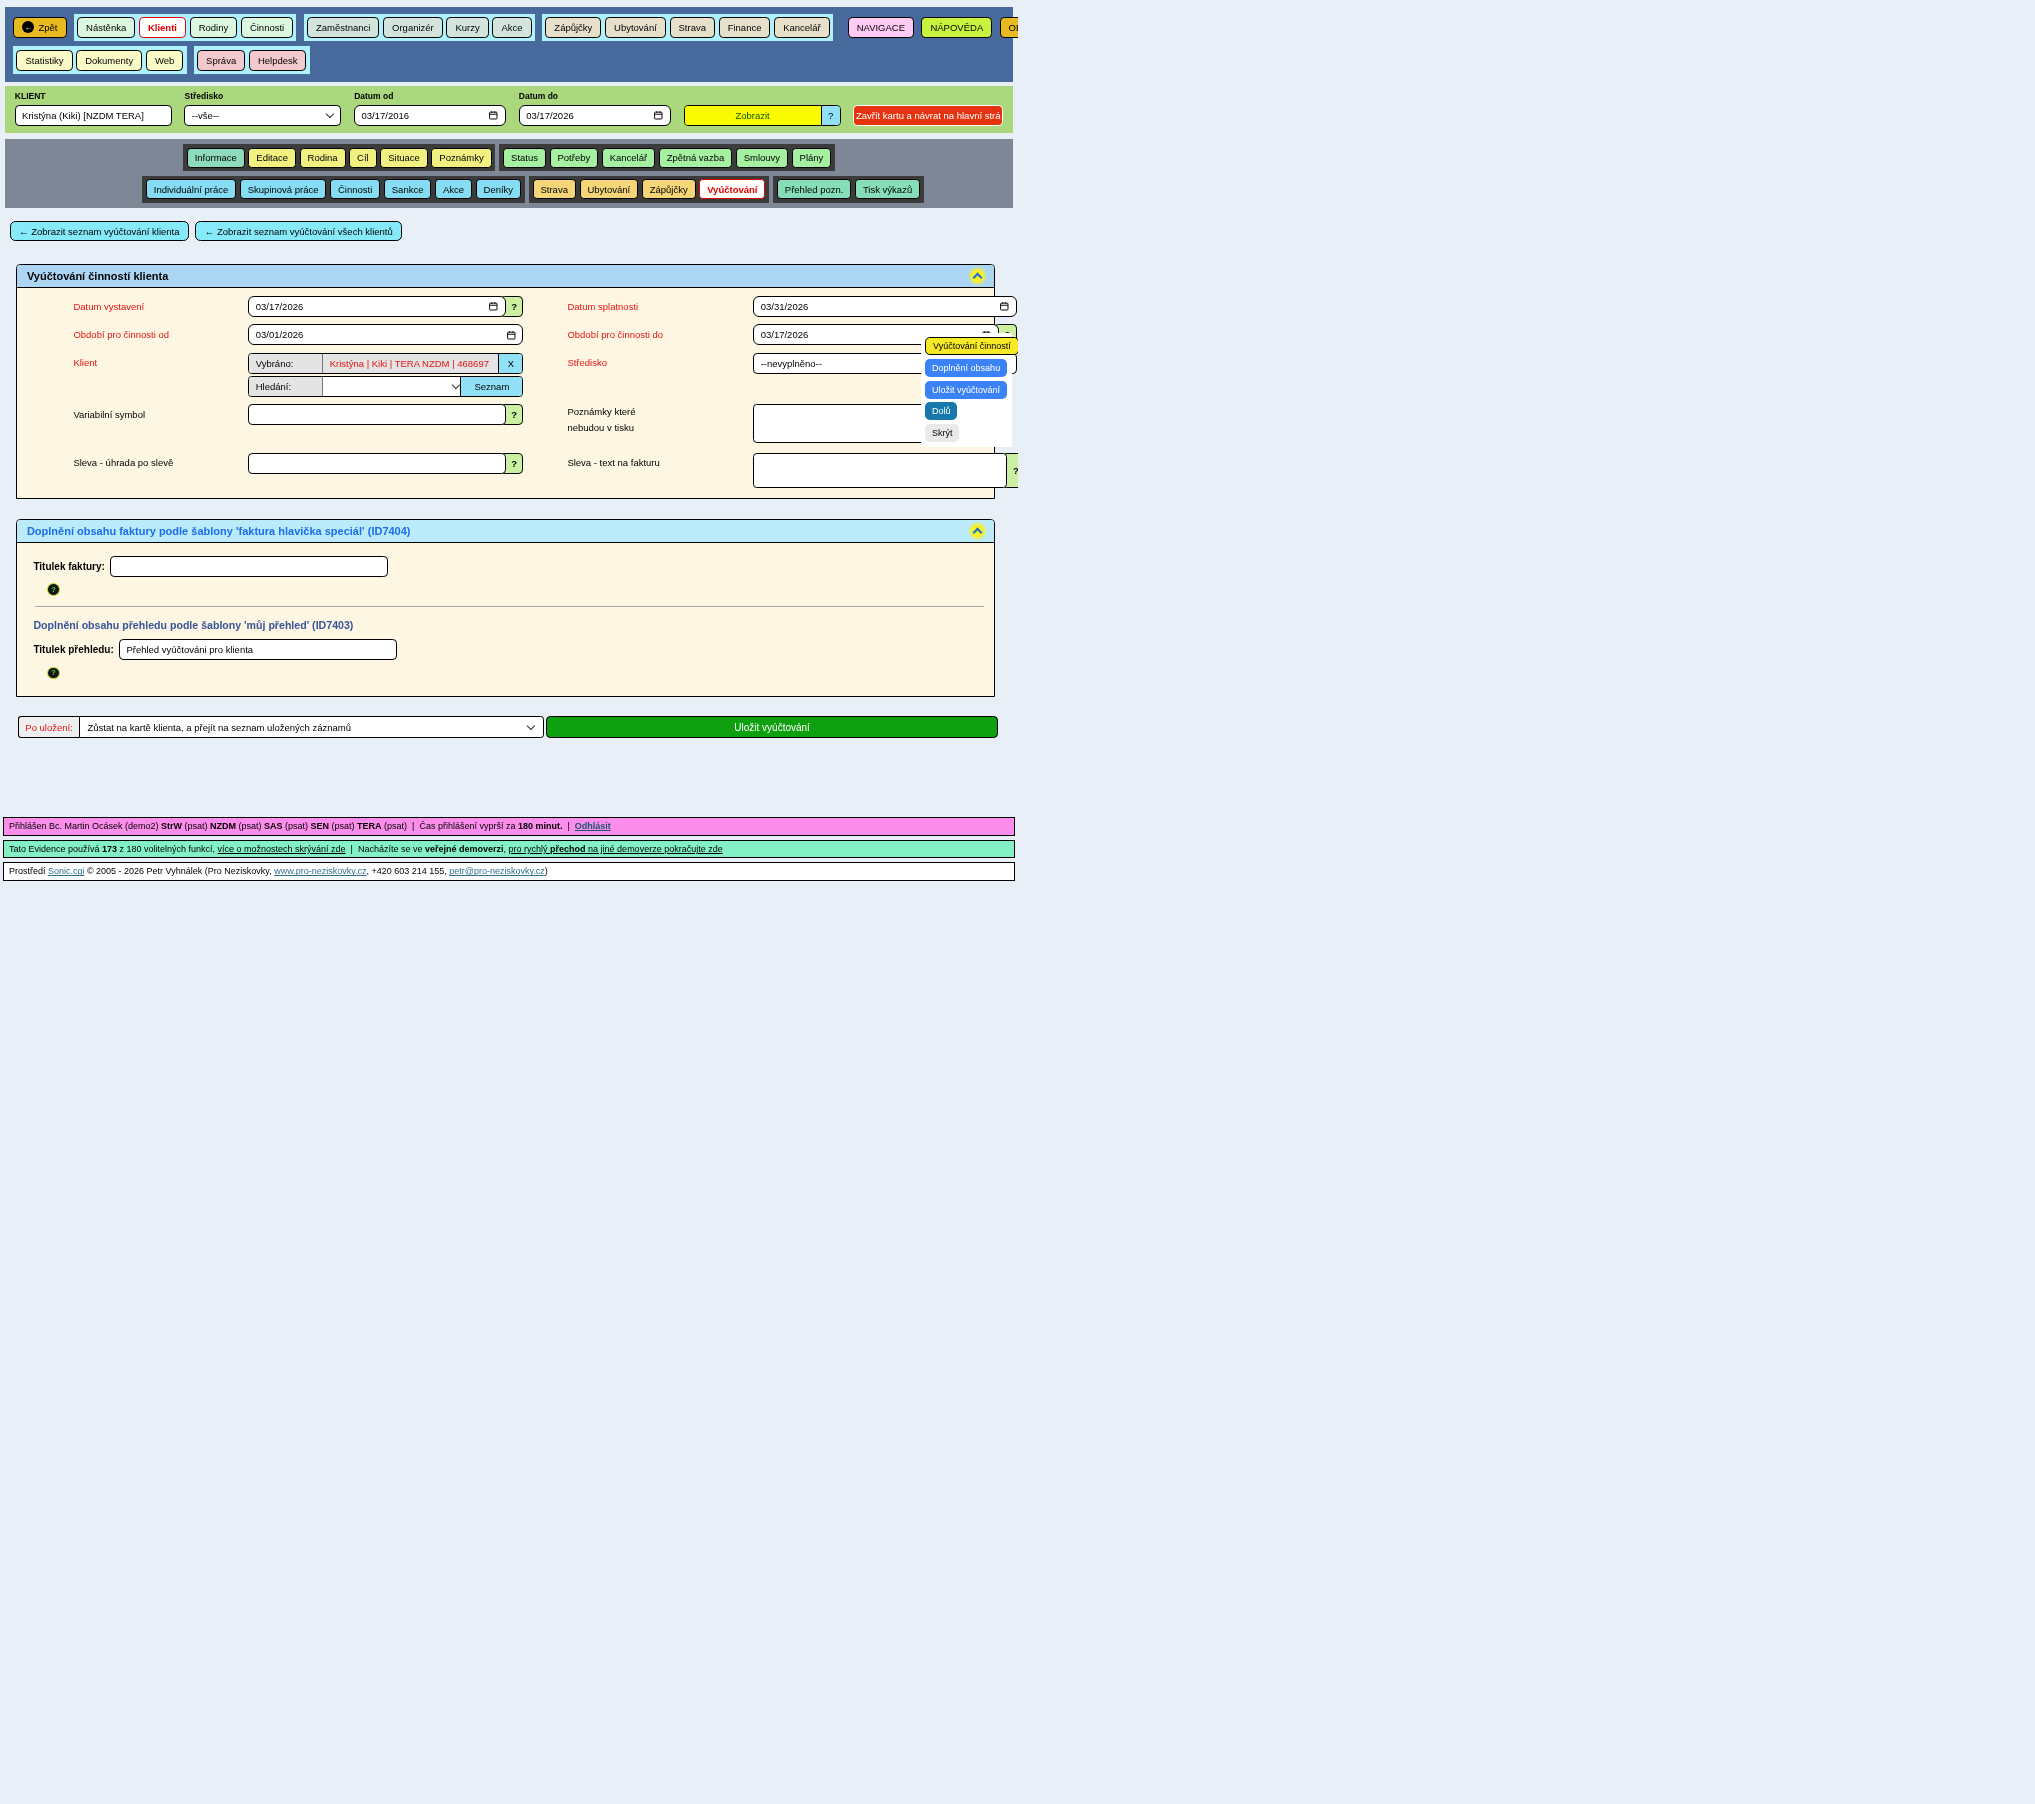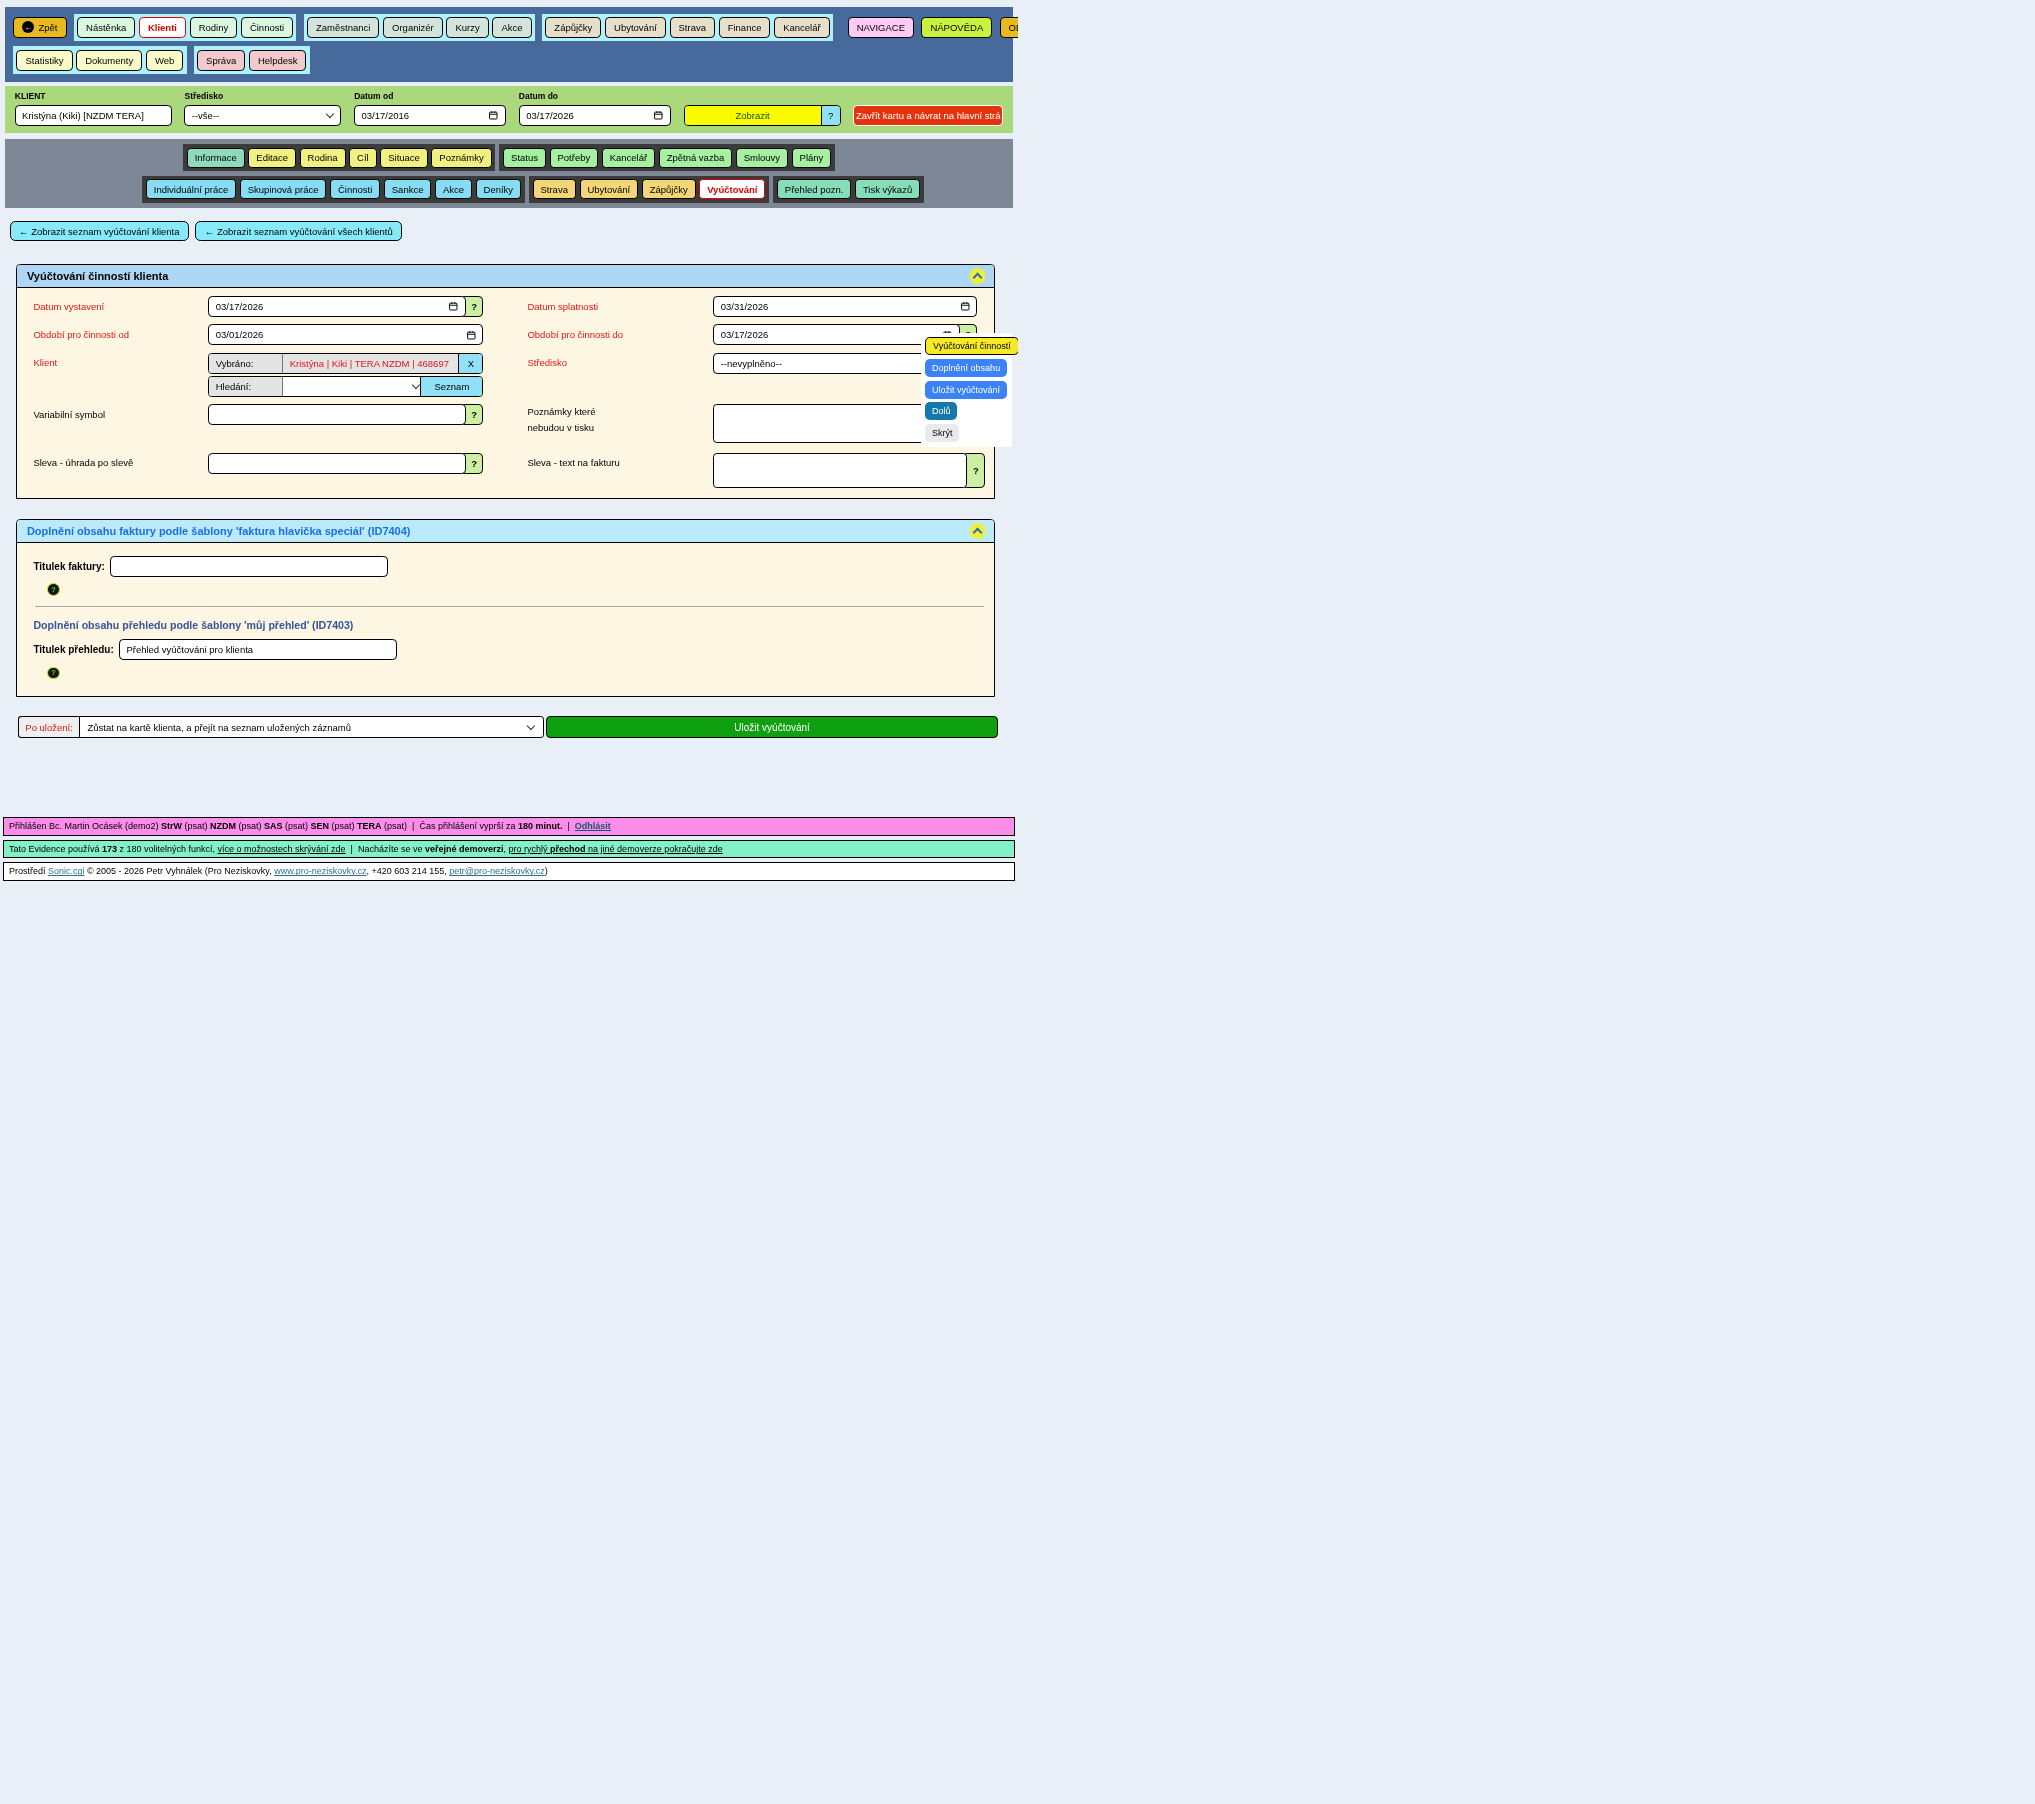--- a/index.html
+++ b/index.html
@@ -35,21 +35,21 @@
   
   .filterbar { margin:3.7px 5.3px 0; background:#ABD87D; padding:5.3px 9.5px 7.4px; display:flex; gap:12.7px; }
   .fcol { display:flex; flex-direction:column; gap:3.2px; }
   .fcol.grow { flex:1; overflow:hidden; }
   .flab { font-size:8.5px; font-weight:bold; height:10.6px; }
   .tinput,.tselect,.tdate {
     height:21px; background:#fff; border:1.1px solid #000; border-radius:4.2px;
     display:flex; align-items:center; padding:0 6.3px; font-size:9.5px; white-space:nowrap; overflow:hidden;
   }
   .tselect { justify-content:space-between; }
-  .tdate   { justify-content:space-between; }
+  .tdate   { justify-content:space-between;border-radius:6px; }
   .w296{width:157px} .w288{width:152px}
   .chev { width:5.8px; height:5.8px; border-right:1.1px solid #333; border-bottom:1.1px solid #333;
           transform:rotate(45deg); margin:-2.6px 1.6px 0 5.3px; flex:none; }
   .zobrazit-wrap { display:flex; width:157px; height:21px; border:1.1px solid #000; border-radius:4.2px; overflow:hidden; }
   .zob-btn { flex:1; background:#FAFA00; color:#0A5A0A; font-size:9.5px; border:none; cursor:pointer;
              display:flex; align-items:center; justify-content:center; }
   .zob-help { width:19px; background:#90E1F8; border:none; border-left:1.1px solid #000; font-size:9.5px; cursor:pointer; }
   .closecard { height:21px; background:#E5330F; color:#fff; border:1.1px solid #fff; border-radius:4.2px;
                font-size:9.5px; padding:0 7.4px; white-space:nowrap; overflow:hidden; width:100%; cursor:pointer;
                display:flex; align-items:center; justify-content:center; }
@@ -74,21 +74,21 @@
   .panel-head { position:relative; padding:4.8px 9.5px; border-bottom:1.6px solid #000; border-radius:3.2px 3.2px 0 0;
                 font-size:11px; font-weight:bold; display:flex; align-items:center; }
   .panel-head.blue { background:#ACD6F3; color:#000; }
   .panel-head.cyan { background:#BBEAFB; color:#1B6FE9; }
   .collapse { position:absolute; right:7.4px; top:50%; transform:translateY(-50%);
               width:19px; height:19px; border:none; cursor:pointer; border-radius:50%;
               background:radial-gradient(circle,#F6F600 0%,#F2EE3A 45%,rgba(172,214,243,0) 72%);
               display:flex; align-items:center; justify-content:center; }
   .chev-up { width:6.9px; height:6.9px; border:solid #1F6FD6; border-width:2.1px 2.1px 0 0;
              transform:rotate(-45deg) translate(-1.1px,1.1px); }
-  .panel-body { padding:8.5px 8.5px 10.6px 16px; }
+  .panel-body { padding:8.5px 8.5px 10.6px 16px;margin-left:40px; }
   .formgrid { display:grid; grid-template-columns:175px 275px 230px 1fr; row-gap:7.4px; align-items:center; }
   .flabel { font-size:9.5px; }
   .flabel.red { color:#E51414; }
   .flabel.pr { padding-left:44px; }
   .astart { align-self:start; }
   .mt8 { margin-top:4.2px; }
   .fieldwrap { display:flex; align-items:stretch; }
   .fieldwrap .tdate,.fieldwrap .tinput { flex:1; position:relative; z-index:1; }
   .qtab { width:23px; margin-left:-5.3px; background:#CBF0A2; border:1.1px solid #000; border-radius:4.2px;
           display:flex; align-items:center; justify-content:flex-end; padding-right:5.3px;

